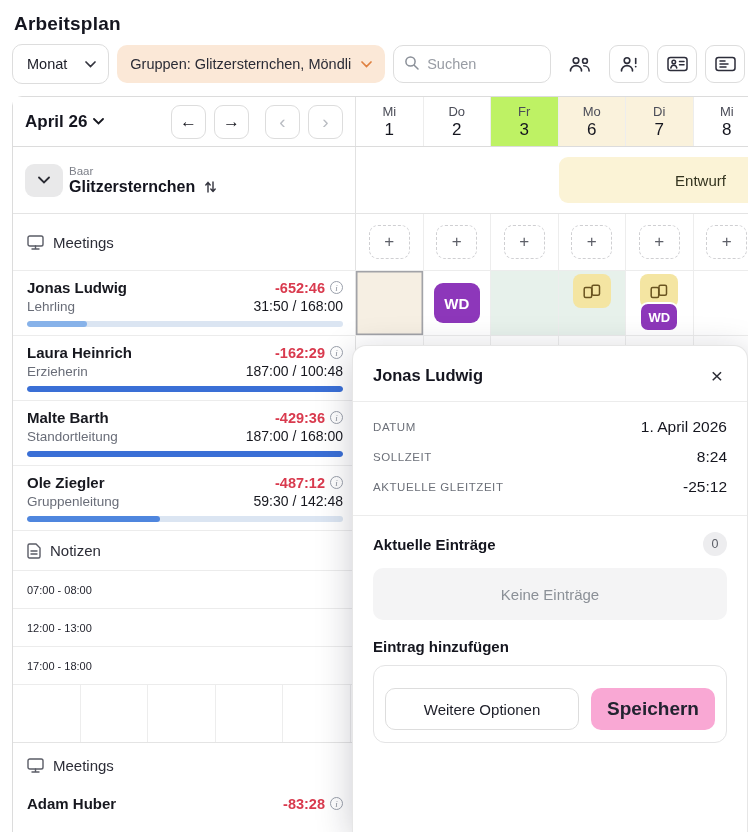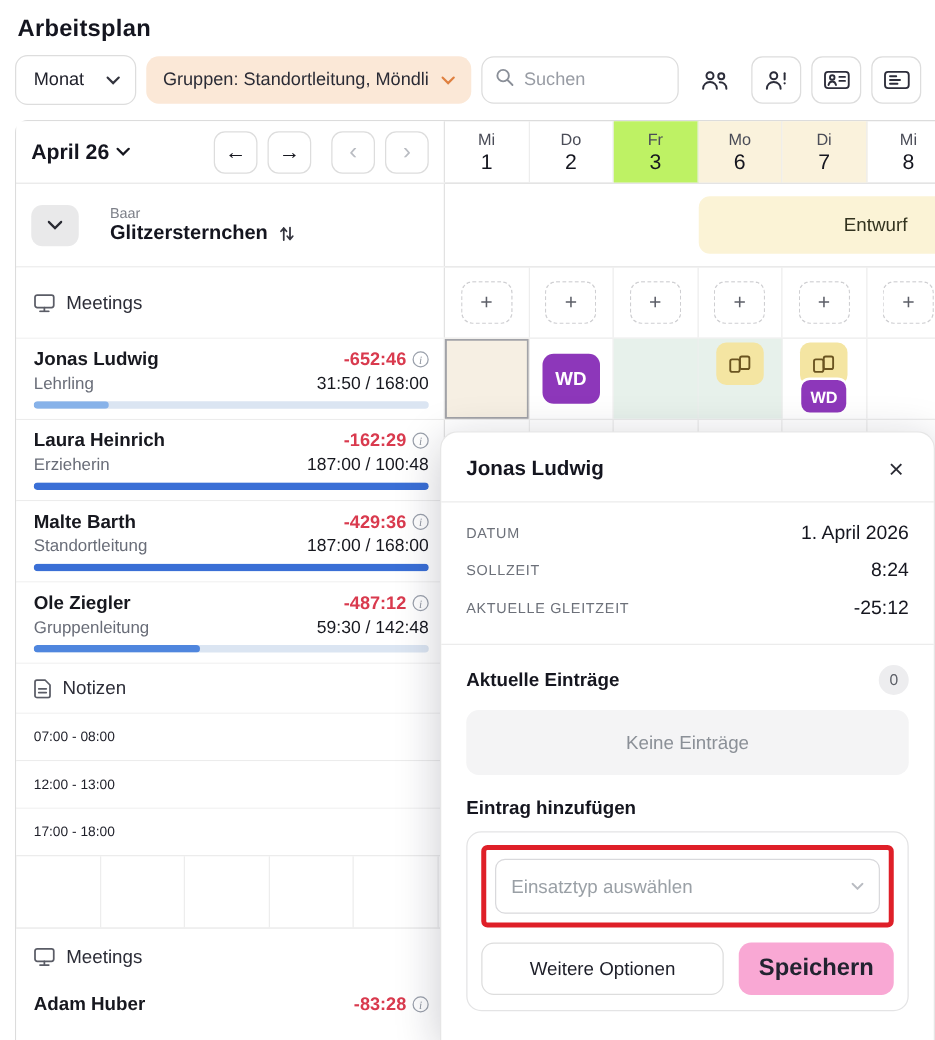--- a/index.html
+++ b/index.html
@@ -42,21 +42,21 @@
   .nav-btn.pale { color:#b9bcc2; font-size:19px; }
   .day-h { flex-direction:column; gap:1px; }
   .day-h .wd { font-size:13px; color:#4b4d58; }
   .day-h .dn { font-size:17px; color:#15161f; font-weight:500; }
   .day-h.cream { background:#faf2dc; }
   .day-h.mint { background:#bef264; }
 
   
   .row.group { height:67px; border-bottom:1px solid #e4e4e4; }
   .row.group2 { height:58px; }
-  .grp-left { display:flex; align-items:center; gap:25px; padding:0 12px; height:100%; }
+  .grp-left { display:flex; align-items:center; gap:6px; padding:0 12px; height:100%; }
   .collapse-btn { width:38px; height:33px; background:#e9e9ea; border-radius:9px; display:flex;
     align-items:center; justify-content:center; color:#2a2b33; cursor:pointer; flex:0 0 auto; }
   .grp-meta .loc { font-size:11.5px; color:#7c7f88; margin-bottom:1px; }
   .grp-name-line { display:flex; align-items:center; gap:9px; }
   .grp-name { font-size:16px; font-weight:700; color:#14151f; }
   .sort-ic { color:#33343e; display:flex; cursor:pointer; }
   .draft-banner { position:absolute; left:203px; top:10px; bottom:10px; right:-26px; background:#fbf3d6;
     border-radius:9px; display:flex; align-items:center; justify-content:center; padding-left:56px;
     font-size:15px; color:#33331f; cursor:pointer; }
 
@@ -139,21 +139,21 @@
     <div class="select-box">
       <span>Monat</span>
       <span class="chev">
         <svg width="11" height="7" viewBox="0 0 11 7">
             <path d="M1 1l4.5 4.5L10 1" fill="none" stroke="#33343e" stroke-width="1.7" stroke-linecap="round"></path>
           </svg>
       </span>
     </div>
 
     <div class="chip">
-      <span>Gruppen: Standortleitung, Möndli</span>
+      <span>Gruppen: Glitzersternchen, Möndli</span>
       <span class="chev">
         <svg width="11" height="7" viewBox="0 0 11 7">
             <path d="M1 1l4.5 4.5L10 1" fill="none" stroke="#df8040" stroke-width="1.7" stroke-linecap="round"></path>
           </svg>
       </span>
     </div>
 
     <div class="search">
       <span>
         <svg width="15" height="15" viewBox="0 0 15 15">
@@ -613,30 +613,20 @@
     <div class="entries-head">
       <span class="entries-title">Aktuelle Einträge</span>
       <span class="count-badge">0</span>
     </div>
     <div class="empty-box">
       <span>Keine Einträge</span>
     </div>
 
     <div class="add-title">Eintrag hinzufügen</div>
     <div class="add-box">
-      <div class="annotation">
-        <div class="type-select">
-          <span>Einsatztyp auswählen</span>
-          <span class="chev">
-            <svg width="10" height="6" viewBox="0 0 10 6">
-                <path d="M1 1l4 4 4-4" fill="none" stroke="#b9bcc2" stroke-width="1.5" stroke-linecap="round"></path>
-              </svg>
-          </span>
-        </div>
-      </div>
       <div class="btn-row">
         <div class="btn-more">
             <span>Weitere Optionen</span>
           </div>
         <div class="btn-save">
             <span>Speichern</span>
           </div>
       </div>
     </div>
   </div>

